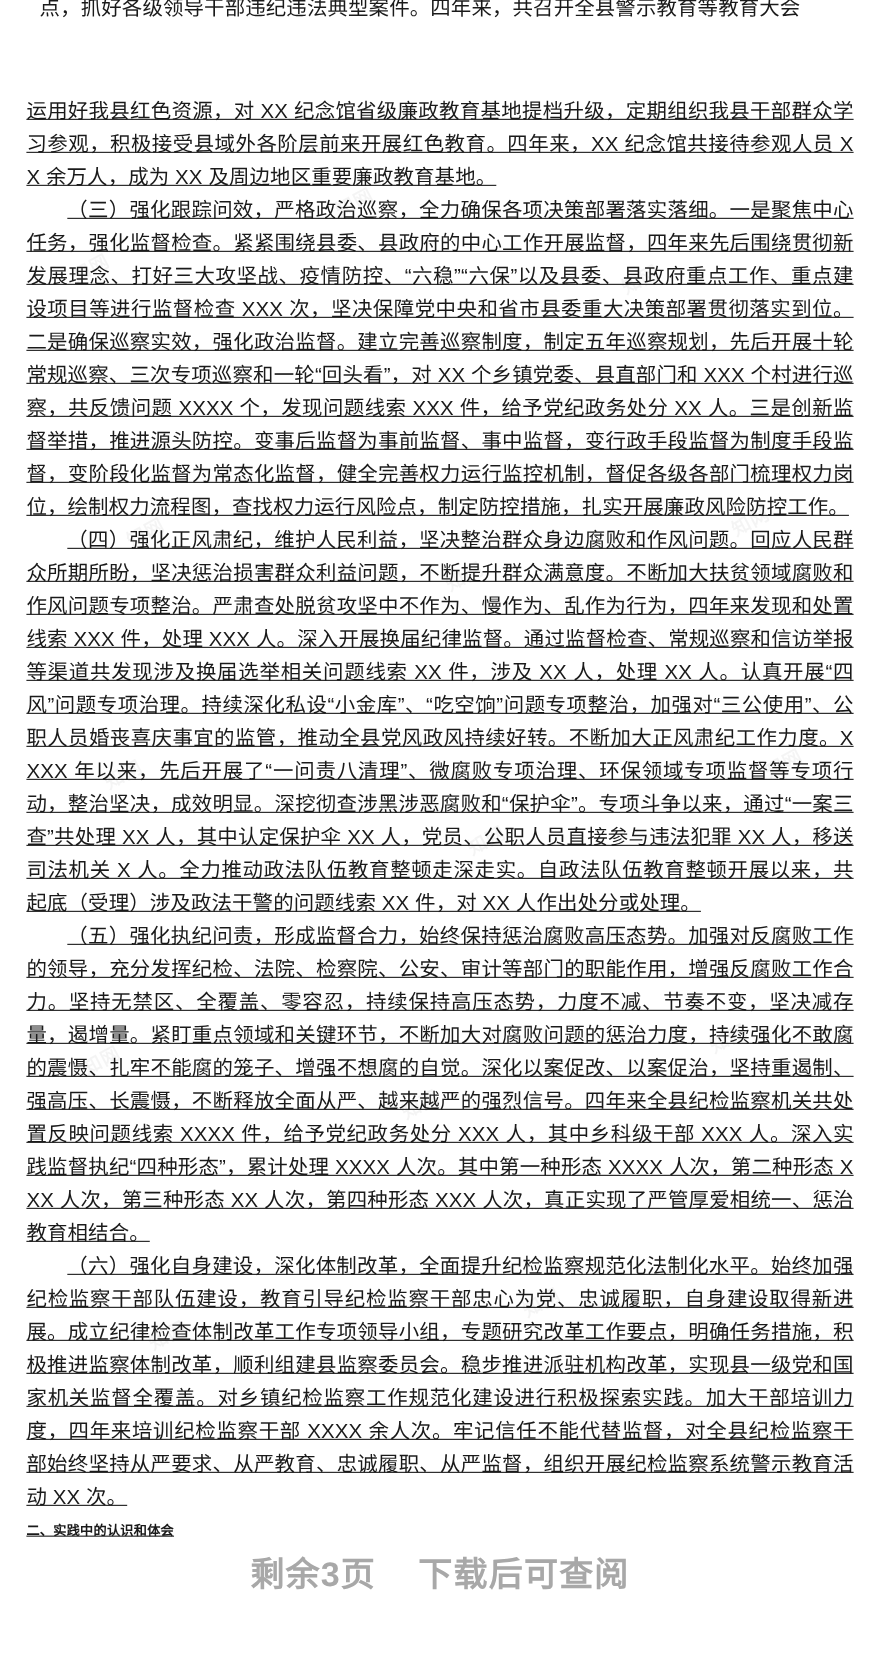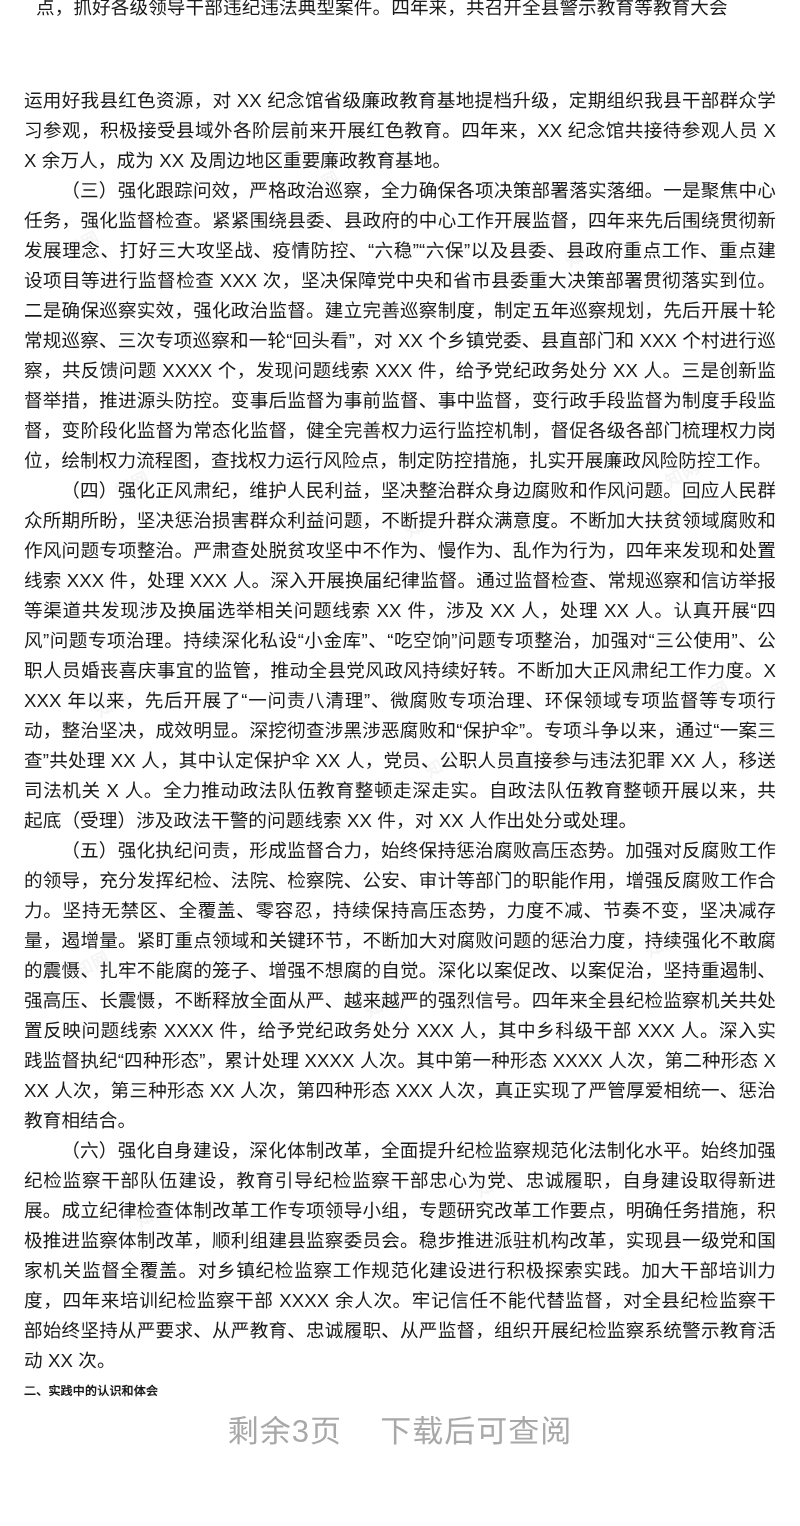--- a/index.html
+++ b/index.html
@@ -85,20 +85,21 @@
     background: #ffffff;
     z-index: 3;
   }
 
   .main-flow {
     position: absolute;
     left: 24px;
     top: 86px;
     width: 752px;
     z-index: 2;
+    text-decoration: underline;
   }
 
   .para { margin: 0; }
   .para.indent { text-indent: 2em; }
 
   .heading {
     font-size: 12px;
     line-height: 30px;
     font-weight: 700;
     margin: 0;
@@ -107,21 +108,21 @@
 
   
   .footer-notice {
     position: absolute;
     z-index: 4;
     left: 0;
     top: 1406px;
     width: 800px;
     text-align: center;
     font-size: 31px;
-    font-weight: 400;
+    font-weight: 700;
     color: #a8a8a8;
     letter-spacing: 1px;
     font-family: "Liberation Sans", "DejaVu Sans", sans-serif;
     white-space: pre;
   }
 </style>
 </head>
 <body>
 
 <div class="doc-page">

